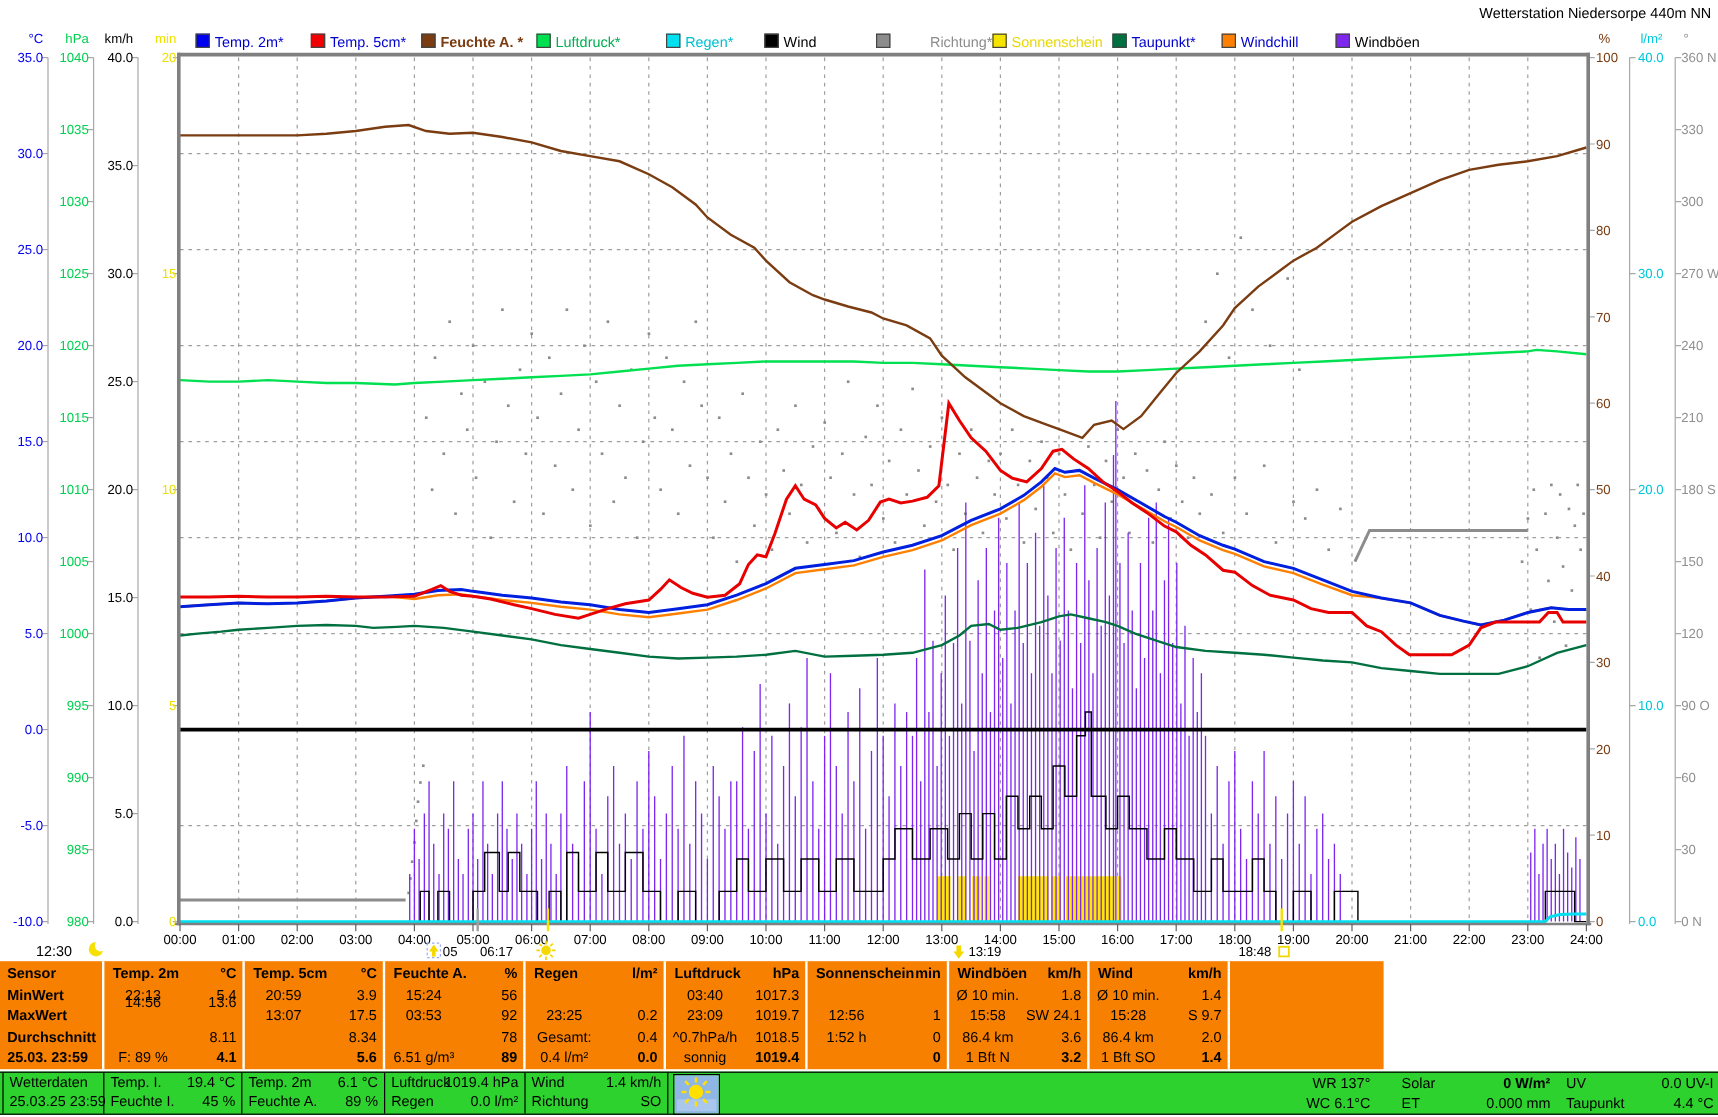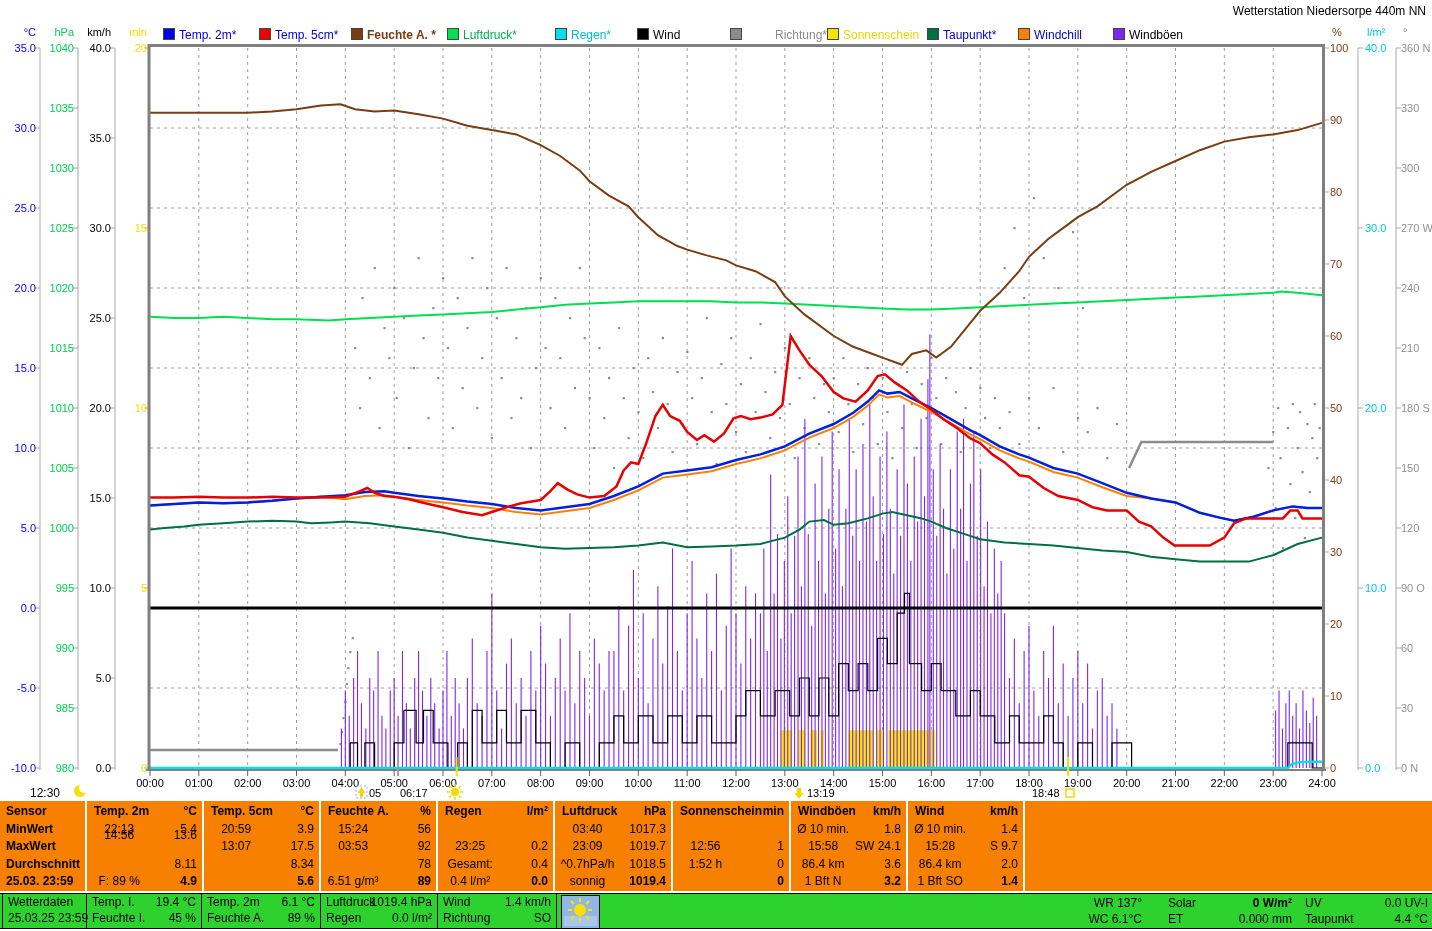--- a/index.html
+++ b/index.html
@@ -4,21 +4,21 @@
 <style>
   html,body{margin:0;padding:0;background:#fff;width:1432px;height:931px;overflow:hidden;
     font-family:"Liberation Sans",sans-serif;}
   #root{position:relative;width:1432px;height:931px;background:#fff;}
   #page-title{position:absolute;top:5px;left:0;right:0;text-align:center;font-size:15px;color:#000;}
   #station-name{position:absolute;top:4px;right:6px;font-size:12px;color:#000;}
   #legend{position:absolute;top:28px;left:0;width:1432px;height:16px;}
   .legend-item{position:absolute;top:0;height:14px;font-size:12px;white-space:nowrap;}
   .legend-box{display:inline-block;width:10px;height:10px;border:1px solid #444;vertical-align:-1px;margin-right:4px;}
   #chart-svg{position:absolute;top:0;left:0;}
-  #sensor-table{position:absolute;top:801px;left:0;width:1432px;height:90px;background:#f88000;}
+  #sensor-table{position:absolute;top:801px;left:0;width:1153px;height:90px;background:#f88000;}
   .tcol{position:absolute;top:0;height:90px;border-right:2px solid #fff;box-sizing:border-box;}
   .trow{position:absolute;left:0;right:0;height:17px;font-size:12px;color:#000;white-space:nowrap;overflow:hidden;}
   .trow .lft{position:absolute;left:0;width:56%;text-align:center;}
   .trow .lft.leftpad{text-align:left;padding-left:7px;width:70%;}
   .trow .rgt{position:absolute;right:5px;text-align:right;}
   .bold{font-weight:bold;}
   #status-bar{position:absolute;top:893px;left:0;width:1432px;height:36px;background:#2ed22e;border-top:1px solid #000;border-bottom:1px solid #000;box-sizing:border-box;}
   .scell{position:absolute;top:0;height:34px;border-right:1px solid #000;box-sizing:border-box;font-size:12px;color:#000;}
   .sline{position:absolute;left:5px;right:5px;height:17px;white-space:nowrap;}
   .sline .sv{position:absolute;right:0;}
@@ -729,21 +729,21 @@
         <div class="trow" style="top: 27px;">
           <span class="lft">14:56</span>
           <span class="rgt">13.6</span>
         </div>
         <div class="trow" style="top: 55.5px;">
           <span class="lft"></span>
           <span class="rgt">8.11</span>
         </div>
         <div class="trow" style="top: 73px;">
           <span class="lft">F: 89 %</span>
-          <span class="rgt bold">4.9</span>
+          <span class="rgt bold">4.1</span>
         </div>
       </div>
       <div class="tcol" style="left: 204px; width: 117px;">
         <div class="trow bold" style="top: 3px;">
           <span class="lft leftpad">Temp. 5cm</span>
           <span class="rgt">°C</span>
         </div>
         <div class="trow" style="top: 20.5px;">
           <span class="lft">20:59</span>
           <span class="rgt">3.9</span>

